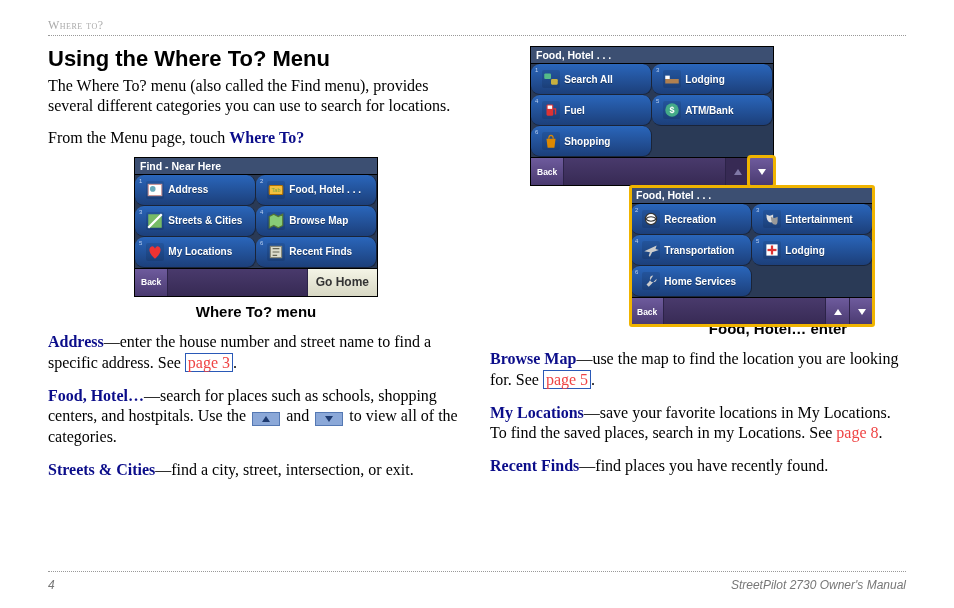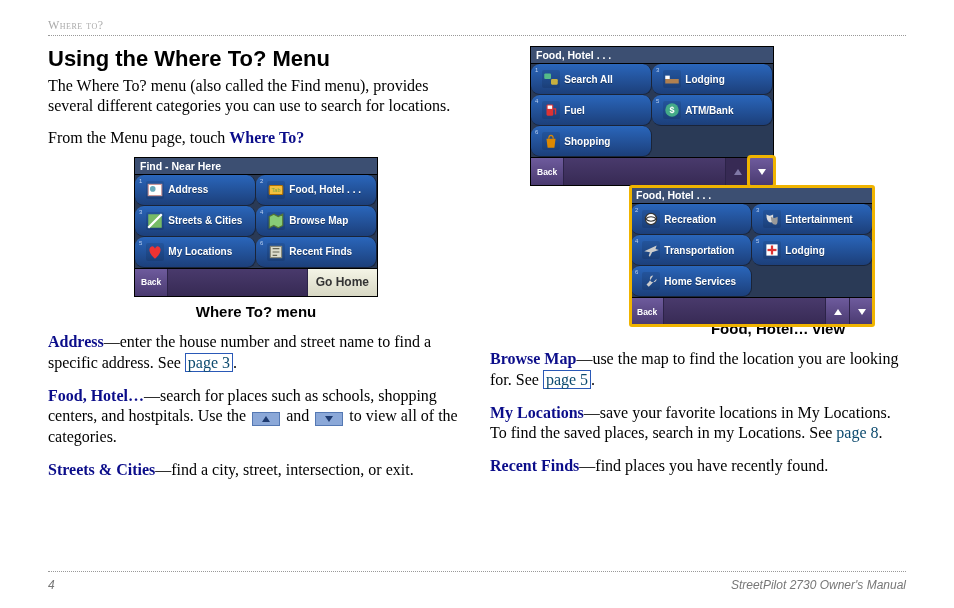--- a/index.html
+++ b/index.html
@@ -48,21 +48,21 @@
   .bold-blue { color: #0b0d8a; font-weight: 700; }
   .caption {
     font-family: Arial, Helvetica, sans-serif;
     font-weight: 700;
     font-size: 15px;
     text-align: center;
     margin-top: 6px;
   }
   .desc { font-size: 16px; line-height: 1.3; margin: 12px 0; }
   .term { color: #0b0d8a; font-weight: 700; }
-  a.page-link { color: #0c4a6e; text-decoration: none; }
+  a.page-link { color: #ef4444; text-decoration: none; }
   a.page-link.boxed { border: 1px solid #2a59b7; padding: 0 2px; }
   .arrow-chip {
     display: inline-flex;
     align-items: center;
     justify-content: center;
     width: 28px;
     height: 14px;
     background: #8ba8d8;
     border: 1px solid #5478b3;
     vertical-align: -2px;
@@ -430,21 +430,21 @@
               </div>
             <div class="dfarrow">
                 <svg viewBox="0 0 10 8">
                   <polygon points="1,1 9,1 5,7" fill="#fff"></polygon>
                 </svg>
               </div>
           </div>
         </div>
       </div>
 
-      <div class="caption caption-right">Food, Hotel… view</div>
+      <div class="caption caption-right">Food, Hotel… enter</div>
 
       <p class="desc">
         <span class="term">Browse Map</span><span>—use the map to find the location you are looking for. See </span><a href="#" class="page-link boxed">page 5</a><span>.</span>
       </p>
 
       <p class="desc">
         <span class="term">My Locations</span><span>—save your favorite locations in My Locations. To find the saved places, search in my Locations. See </span><a href="#" class="page-link">page 8</a><span>.</span>
       </p>
 
       <p class="desc">

